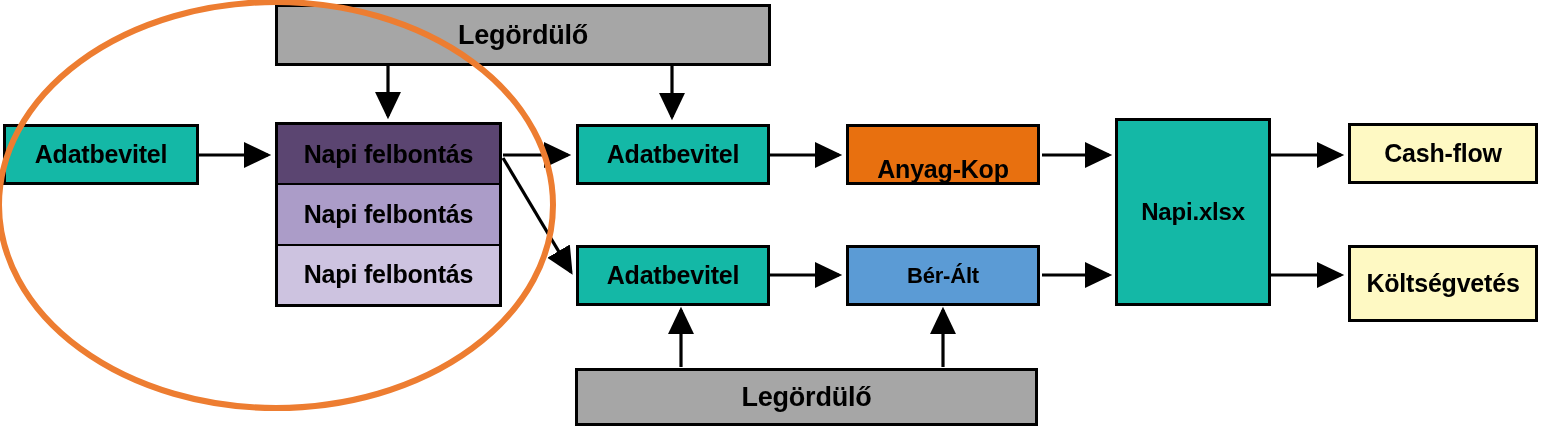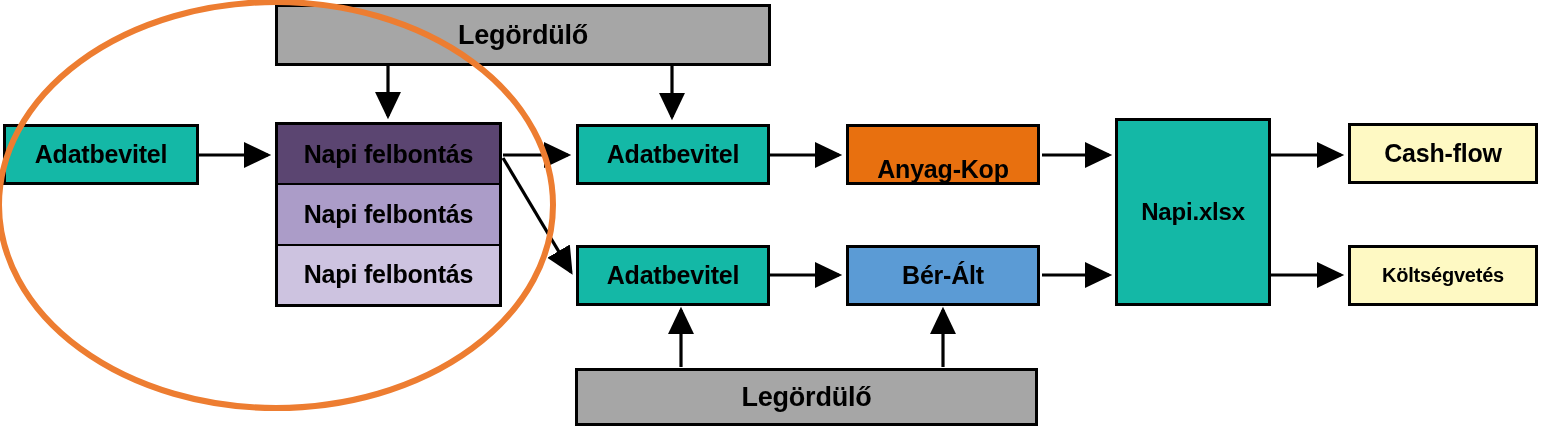--- a/index.html
+++ b/index.html
@@ -136,33 +136,33 @@
   </div>
 
   <div class="node white" style="left:576px; top:245px; width:194px; height:61px; font-size:25px;">
     <span>Adatbevitel</span>
   </div>
 
   <div class="node orange" style="left:846px; top:124px; width:194px; height:61px; font-size:25px;align-items:flex-end;">
     <span>Anyag-Kop</span>
   </div>
 
-  <div class="node blue" style="left:846px; top:245px; width:194px; height:61px; font-size:25px;">
+  <div class="node blue" style="left:846px; top:245px; width:194px; height:61px; font-size:22px;">
     <span>Bér-Ált</span>
   </div>
 
   <div class="node white" style="left:1115px; top:118px; width:156px; height:188px; font-size:24px;">
     <span>Napi.xlsx</span>
   </div>
 
   <div class="node yellow" style="left:1348px; top:123px; width:190px; height:61px; font-size:25px;">
     <span>Cash-flow</span>
   </div>
 
-  <div class="node yellow" style="left:1348px; top:245px; width:190px; height:61px; font-size:20px;">
+  <div class="node yellow" style="left:1348px; top:245px; width:190px; height:77px; font-size:25px;">
     <span>Költségvetés</span>
   </div>
 
   <div class="node gray" style="left:575px; top:368px; width:463px; height:58px; font-size:27px;">
     <span>Legördülő</span>
   </div>
 
   <svg id="ellipse-layer" viewBox="0 0 1545 433" xmlns="http://www.w3.org/2000/svg">
     <ellipse cx="276" cy="205" rx="277" ry="203" fill="none" stroke="#ed7d31" stroke-width="6"></ellipse>
   </svg>

